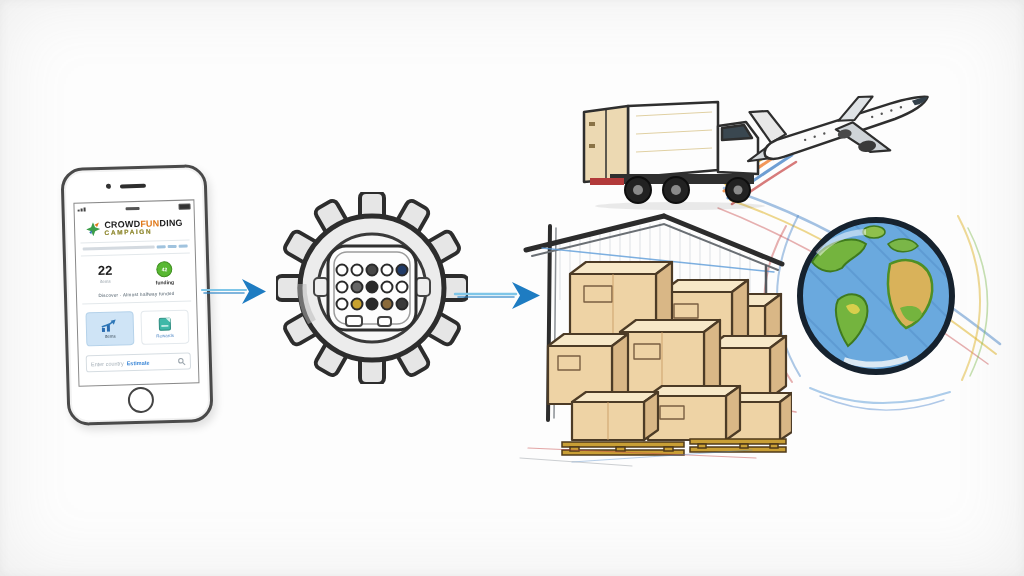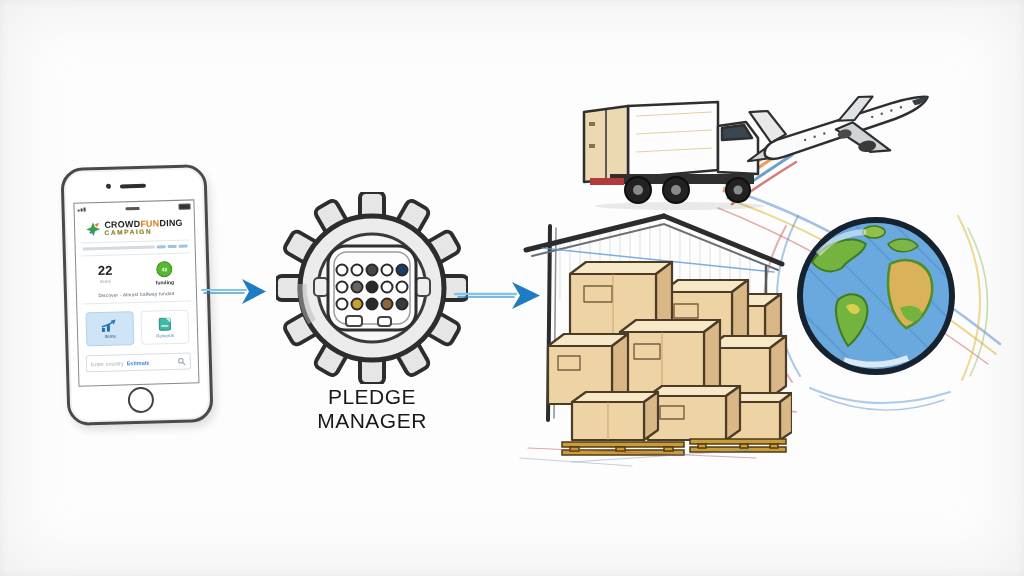--- a/index.html
+++ b/index.html
@@ -199,21 +199,20 @@
         <circle cx="126" cy="95" r="5.5" fill="#fff"></circle>
       <circle cx="66" cy="112" r="5.5" fill="#fff"></circle>
         <circle cx="81" cy="112" r="5.5" fill="#c9a22e"></circle>
         <circle cx="96" cy="112" r="5.5" fill="#2a2a2a"></circle>
         <circle cx="111" cy="112" r="5.5" fill="#8a6a3a"></circle>
         <circle cx="126" cy="112" r="5.5" fill="#3a3a3a"></circle>
     </g>
     <rect x="70" y="124" width="16" height="10" rx="3" fill="#fff" stroke="#444" stroke-width="2"></rect>
     <rect x="102" y="125" width="13" height="9" rx="3" fill="#fff" stroke="#444" stroke-width="2"></rect>
   </svg>
-  <div class="abs pm-label">PLEDGE MANAGER</div>
 
   <svg class="abs arrow2" width="92" height="36" viewBox="0 0 92 36">
     <line x1="3" y1="16" x2="64" y2="16" stroke="#7fc6e8" stroke-width="2.4" stroke-linecap="round"></line>
     <line x1="6" y1="19" x2="62" y2="19" stroke="#2e86c9" stroke-width="1.6" stroke-linecap="round" opacity=".8"></line>
     <path d="M60 4 L88 17.5 L60 31 L68 17.5 Z" fill="#1e7cc2"></path>
   </svg>
 
   <svg class="abs streaks" width="324" height="336" viewBox="0 0 324 336">
     <g fill="none" stroke-linecap="round">
       <path d="M26 88 Q56 66 90 44" stroke="#e0b62f" stroke-width="3" opacity=".85"></path>

